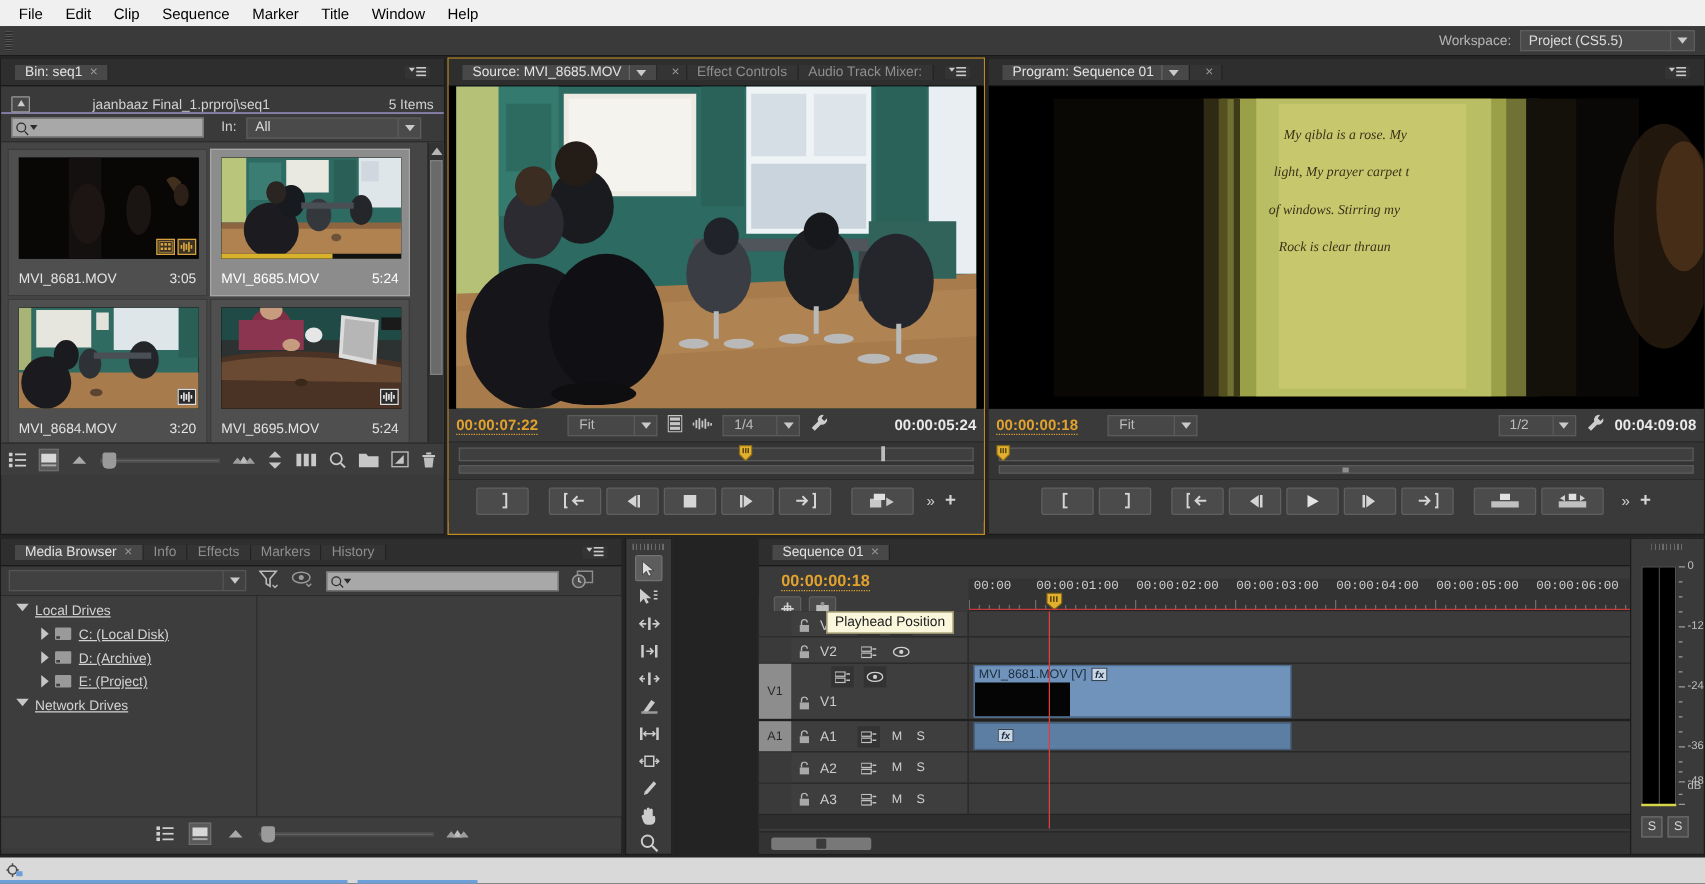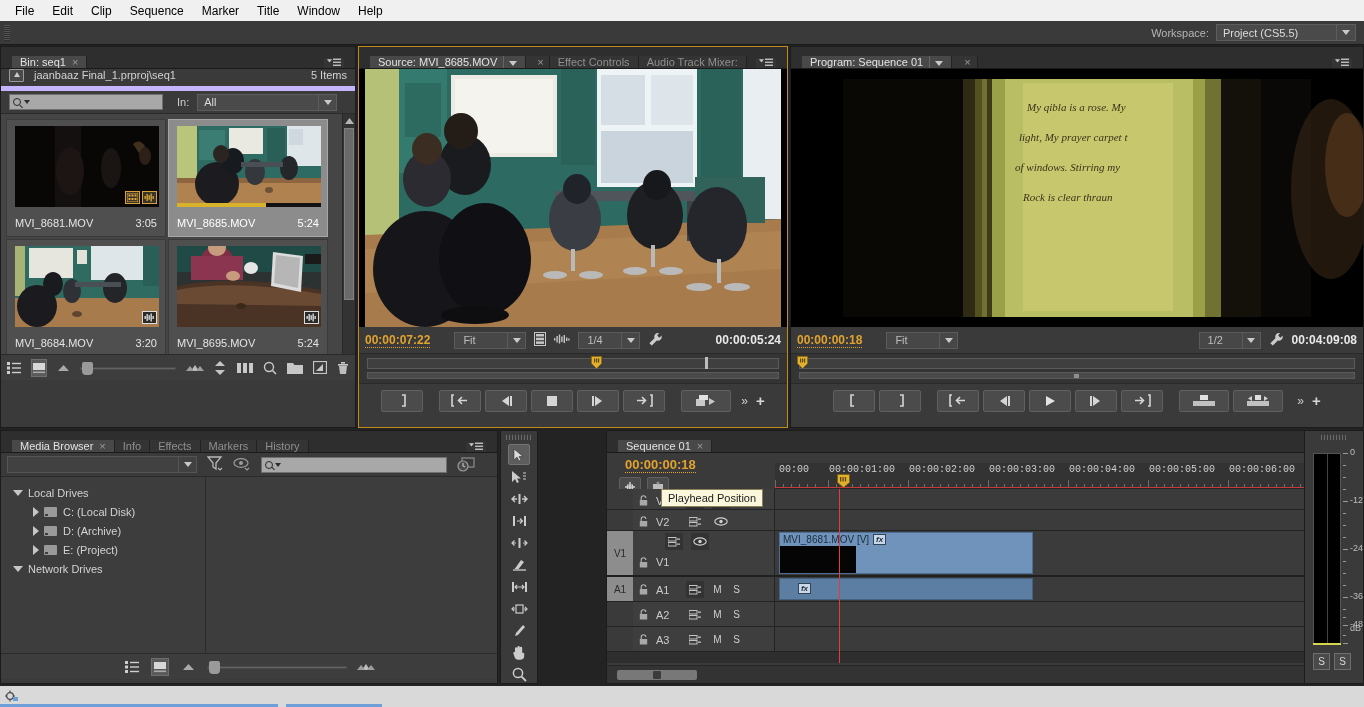--- a/index.html
+++ b/index.html
@@ -42,21 +42,21 @@
   }
   .ws-select .arrowbox {
     position: absolute; right: 0; top: 0; bottom: 0; width: 19px;
     border-left: 1px solid #5d5d5d; display: flex; align-items: center; justify-content: center;
   }
   .caret-dn { width: 0; height: 0; border-left: 4px solid transparent; border-right: 4px solid transparent; border-top: 5px solid #c9c9c9; }
 
   
   .panel { position: absolute; background: #3a3a3a; border: 1px solid #1c1c1c; }
   .panel-tabs {
-    height: 22px; background: #2e2e2e; display: flex; align-items: flex-end;
+    height: 22px; background: #2e2e2e; display: flex; align-items: center;
     border-bottom: 1px solid #1a1a1a; position: relative;
   }
   .tab {
     display: flex; align-items: center; padding: 0 8px; font-size: 11px;
     color: #8f8f8f; background: #343434; border-right: 1px solid #222;
     cursor: default; white-space: nowrap;
   }
   .tab.active { background: #484848; color: #e2e2e2; }
   .tab .x { margin-left: 6px; color: #9a9a9a; font-size: 11px; }
   .tab-grip {
@@ -64,22 +64,23 @@
     margin: 4px 2px; flex: 0 0 7px;
   }
   .tabfill { flex: 1; background: #343434; }
   .menu-btn {
     width: 20px; display: flex; align-items: center; justify-content: center; background: #343434;
   }
 
   
   #bin { left: 0; top: 46px; width: 356px; height: 382px; }
   .bin-head {
-    height: 22px; display: flex; align-items: flex-start; padding: 0 8px; background: #3a3a3a;
-    border-bottom: 5px solid #c4b5fd;
+    height: 22px; display: flex; align-items: flex-end; padding: 0 8px; background: #3a3a3a;
+    border-bottom: 1px solid #c4b5fd;
+    gap: 40px;
   }
   .bin-up {
     width: 15px; height: 13px; border: 1px solid #9a9a9a; border-radius: 1px;
     margin-right: 10px; position: relative; background: #494949;
   }
   .bin-up:after {
     content:""; position:absolute; left:4px; top:2px; width:0;height:0;
     border-left:3px solid transparent;border-right:3px solid transparent;border-bottom:5px solid #ccc;
   }
   .bin-path { font-size: 11px; color: #d2d2d2; flex: 1; }
@@ -186,21 +187,21 @@
     height: 24px; background: #3a3a3a; display: flex; align-items: center; gap: 10px; padding: 0 6px;
     border-bottom: 1px solid #2a2a2a;
   }
   .mb-select {
     width: 190px; height: 17px; background: #414141; border: 1px solid #555; position: relative;
   }
   .mb-select .arrowbox { position:absolute;right:0;top:0;bottom:0;width:18px;border-left:1px solid #555;display:flex;align-items:center;justify-content:center;}
   .mb-search { width: 186px; height: 16px; background: #a8a8a8; border: 1px solid #6f6f6f; display:flex;align-items:center;padding-left:3px;}
   .mb-body { display: flex; height: 176px; background: #3d3d3d; }
   .mb-tree { width: 205px; background: #3d3d3d; border-right: 1px solid #2b2b2b; padding: 6px 0 0 4px; }
-  .tree-row { display: flex; align-items: center; height: 19px; font-size: 11px; color: #d3d3d3; }
+  .tree-row { display: flex; height: 19px; font-size: 11px; color: #d3d3d3; text-decoration: underline; }
   .tri { width: 0; height: 0; margin-right: 5px; }
   .tri.open { border-left: 5px solid transparent; border-right: 5px solid transparent; border-top: 6px solid #c6c6c6; }
   .tri.closed { border-top: 5px solid transparent; border-bottom: 5px solid transparent; border-left: 6px solid #c6c6c6; }
   .drive-ic { width: 13px; height: 10px; background: #9a9a9a; border-radius: 1px; margin-right: 6px; position: relative; }
   .drive-ic:after { content:""; position:absolute;left:1px;bottom:1px;width:3px;height:2px;background:#3d3d3d;}
   .mb-right { flex: 1; background: #3d3d3d; }
   .mb-footer {
     height: 26px; background: #3d3d3d; border-top: 1px solid #2b2b2b; display: flex; align-items: center;
     justify-content: center; gap: 10px;
   }

